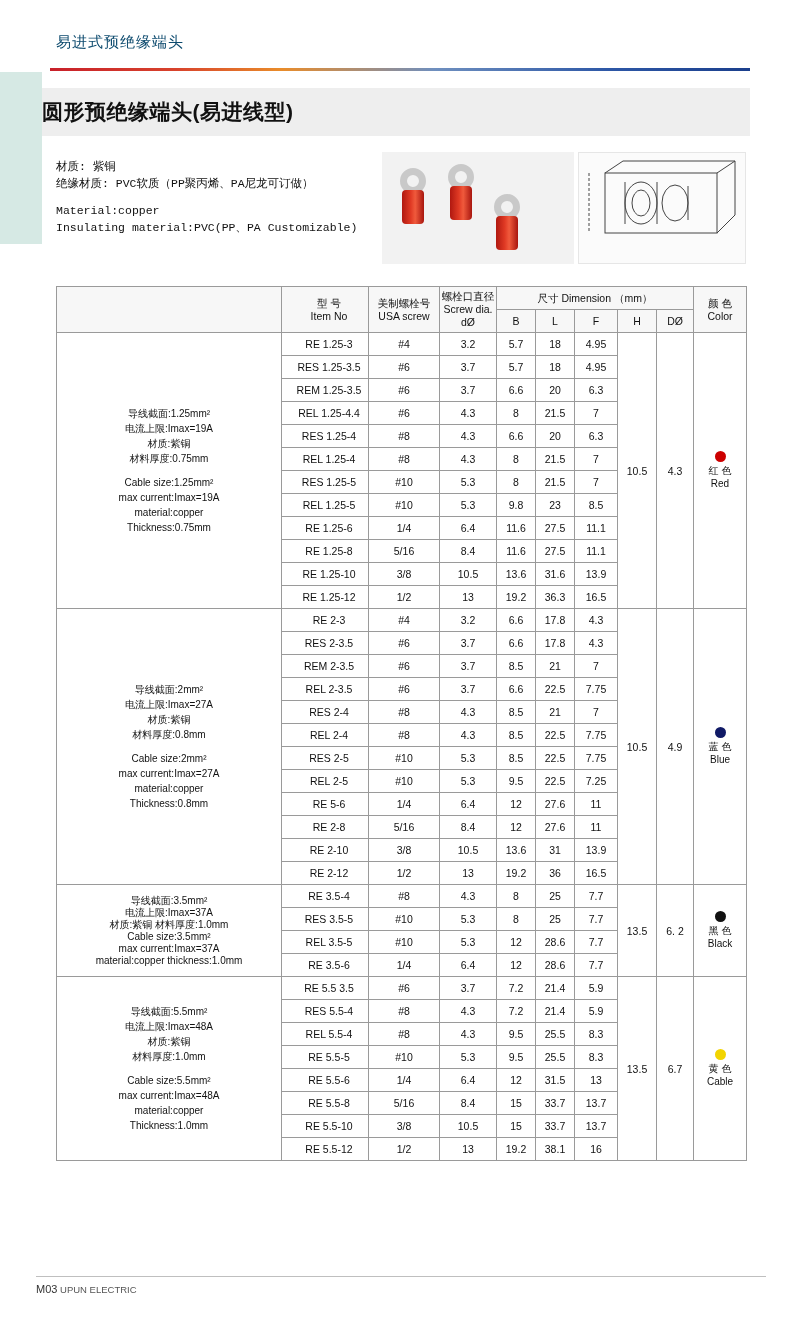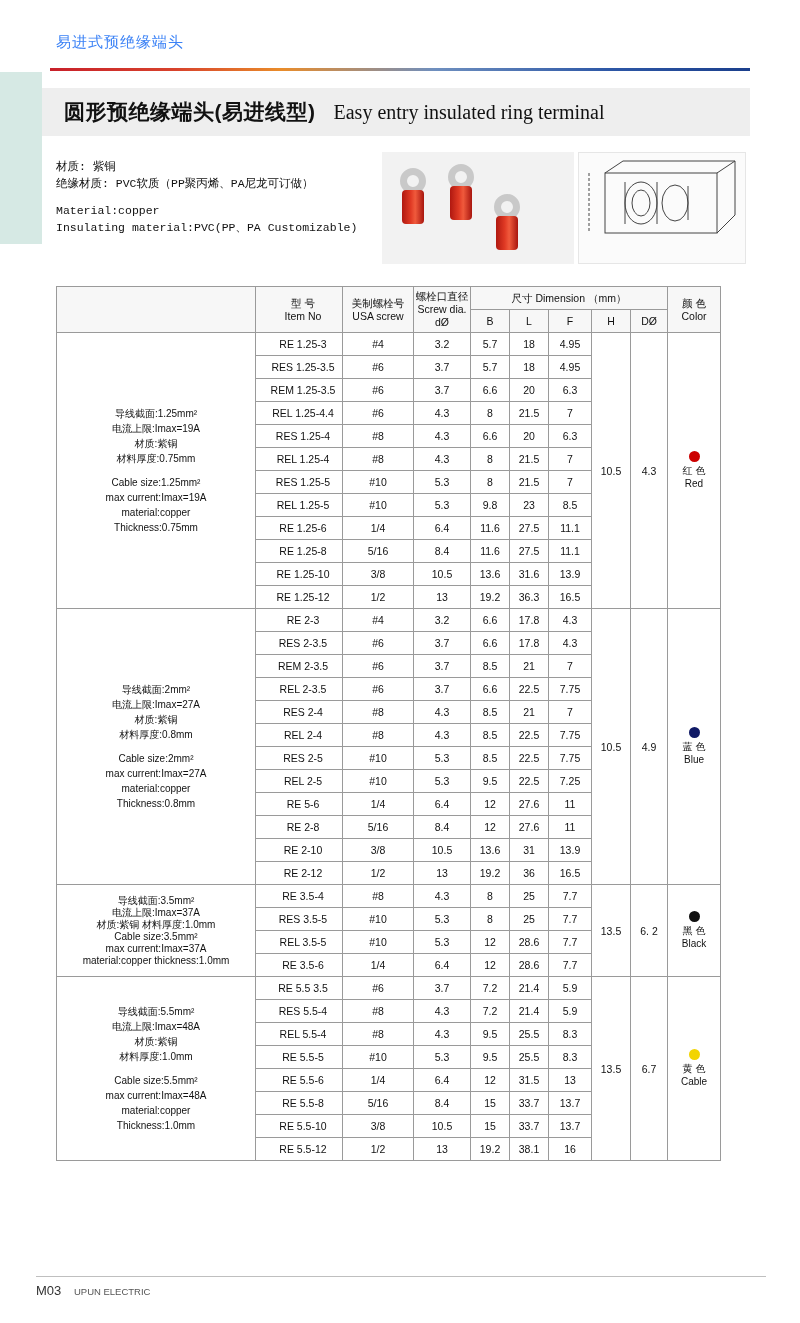--- a/index.html
+++ b/index.html
@@ -21,21 +21,21 @@
     position: absolute;
     top: 0; left: 0;
     width: 800px;
     height: 72px;
   }
   .header-title {
     position: absolute;
     left: 56px;
     top: 33px;
     font-size: 15px;
-    color: #3b82f6;
+    color: #0c4a6e;
     letter-spacing: 1px;
   }
   .header-rule {
     position: absolute;
     left: 50px;
     top: 68px;
     width: 700px;
     height: 3px;
     background: linear-gradient(to right, #c8202a 0%, #d8432c 18%, #e98c2a 33%, #6e8fbf 55%, #2d57a6 80%, #1b3f8c 100%);
   }
@@ -57,21 +57,20 @@
     top: 88px;
     width: 708px;
     height: 48px;
     background: #eeeeee;
     display: flex;
     align-items: center;
   }
   .title-cn {
     font-size: 21px;
     font-weight: bold;
-    margin-left: 22px;
     color: #111;
     letter-spacing: 0.5px;
   }
   .title-en {
     font-size: 20px;
     margin-left: 18px;
     color: #111;
     font-family: "Liberation Serif", serif;
   }
 
@@ -155,21 +154,21 @@
   .col-l     { width: 38px; }
   .col-f     { width: 42px; }
   .col-h     { width: 38px; }
   .col-d     { width: 36px; }
   .col-color { width: 52px; }
 
   .desc-cell {
     font-size: 10px;
     line-height: 15px;
     text-align: left;
-    padding: 4px 6px !important;
+    padding: 4px 19px !important;
     vertical-align: middle;
   }
   .desc-cell .blank { display: block; height: 9px; }
   .desc-cell.compact { font-size: 10px; line-height: 12px; }
 
   .dot {
     display: block;
     width: 11px;
     height: 11px;
     border-radius: 50%;
@@ -186,35 +185,34 @@
     height: 1px;
     background: #bfbfbf;
   }
   .footer-text {
     position: absolute;
     left: 36px;
     top: 1283px;
     font-size: 9.5px;
     color: #555;
   }
-  .footer-text .m03 { font-size: 13px; color: #333; margin-right: 10px; }
+  .footer-text .m03 { font-size: 11px; color: #333; }
 </style>
 </head>
 <body>
 
 <div class="page-header">
   <div class="header-title">易进式预绝缘端头</div>
   <div class="header-rule"></div>
 </div>
 
 <div class="left-block"></div>
 
 <div class="title-bar">
   <div class="title-cn">圆形预绝缘端头(易进线型)</div>
-  <div class="title-en">Easy entry insulated ring terminal</div>
 </div>
 
 <div class="spec-block">
   <div>材质: 紫铜</div>
   <div>绝缘材质: PVC软质（PP聚丙烯、PA尼龙可订做）</div>
   <div class="gap"></div>
   <div>Material:copper</div>
   <div>Insulating material:PVC(PP、PA Customizable)</div>
 </div>
 

